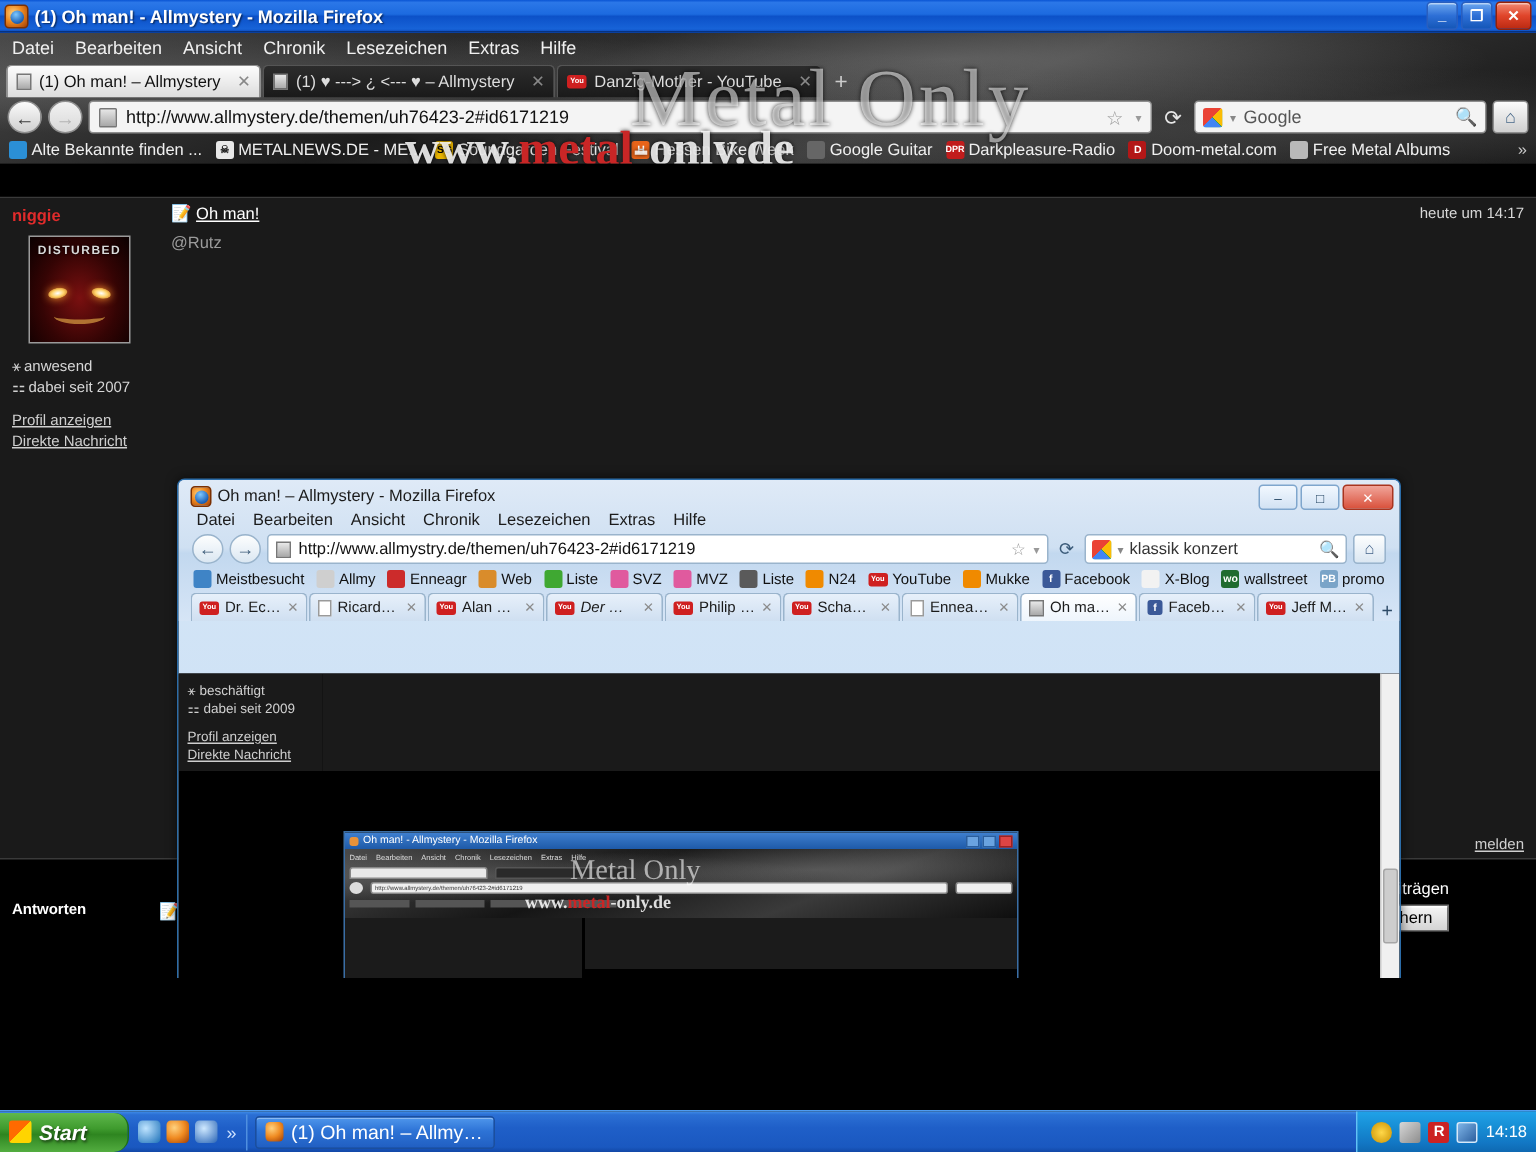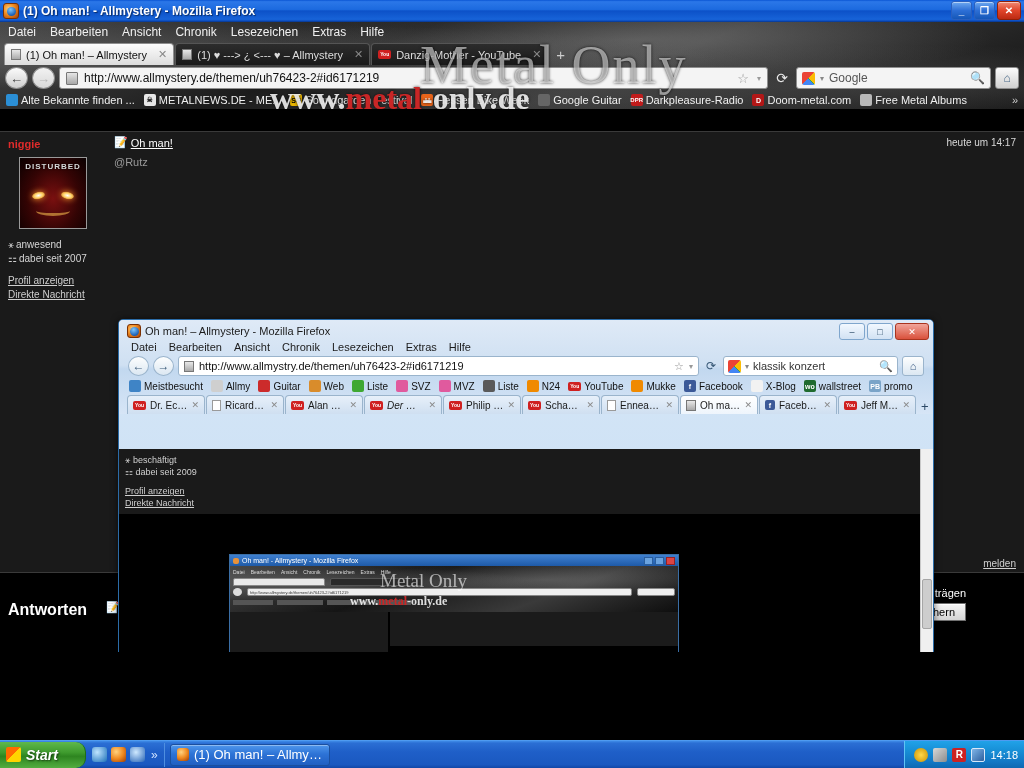--- a/index.html
+++ b/index.html
@@ -138,21 +138,21 @@
   .post-head{ display:flex; align-items:center; padding:4px 8px; font-size:11px; }
   .post-head .tlink{ color:#ffffff; text-decoration:underline; }
   .post-head .tstamp{ margin-left:auto; color:#d8d8d8; font-size:10px; }
   .post-body{ padding:2px 8px 4px; color:#e6e6e6; font-size:11px; line-height:14px; }
   .quoteat{ color:#9b9b9b; }
   .melden{ text-align:right; padding:2px 8px 3px; }
   .melden a{ color:#cfcfcf; text-decoration:underline; font-size:10px; }
 
   
   .reply{ display:flex; align-items:flex-start; padding:14px 8px 0; position:relative; }
-  .reply-label{ width:98px; flex:0 0 98px; color:#fff; font-weight:bold; font-size:16px; padding-top:14px;}
+  .reply-label{ width:98px; flex:0 0 98px; color:#fff; font-weight:bold; font-size:10px; padding-top:14px;}
   .reply-topic{ color:#fff; font-size:11px; padding-top:14px; }
   .reply-topic a{ color:#fff; text-decoration:underline; }
   .reply-right{ margin-left:auto; text-align:right; padding-right:50px;}
   .chk-row{ display:flex; align-items:center; gap:5px; justify-content:flex-end; color:#fff; font-size:11px;}
   .chkbox{ width:12px;height:12px;background:#fff;border:1px solid #777;position:relative;}
   .chkbox:after{content:"\2714";position:absolute;left:0px;top:-3px;color:#1d8a1d;font-size:12px;}
   .draftbtn{
     margin-top:4px; display:inline-block; padding:2px 10px; font-size:11px; color:#000;
     background:linear-gradient(to bottom,#f6f6f6,#d4d4d4); border:1px solid #707070;
     box-shadow:inset 0 1px 0 #fff;
@@ -490,21 +490,21 @@
           <span class="bm">
               <span class="bmico" style="background:#3f84c6"></span>
               <span>Meistbesucht</span>
             </span>
           <span class="bm">
               <span class="bmico" style="background:#cfcfcf"></span>
               <span>Allmy</span>
             </span>
           <span class="bm">
               <span class="bmico" style="background:#cc2b2b"></span>
-              <span>Guitar</span>
+              <span>Enneagr</span>
             </span>
           <span class="bm">
               <span class="bmico" style="background:#d98c2b"></span>
               <span>Web</span>
             </span>
           <span class="bm">
               <span class="bmico" style="background:#3fa832"></span>
               <span>Liste</span>
             </span>
           <span class="bm">

